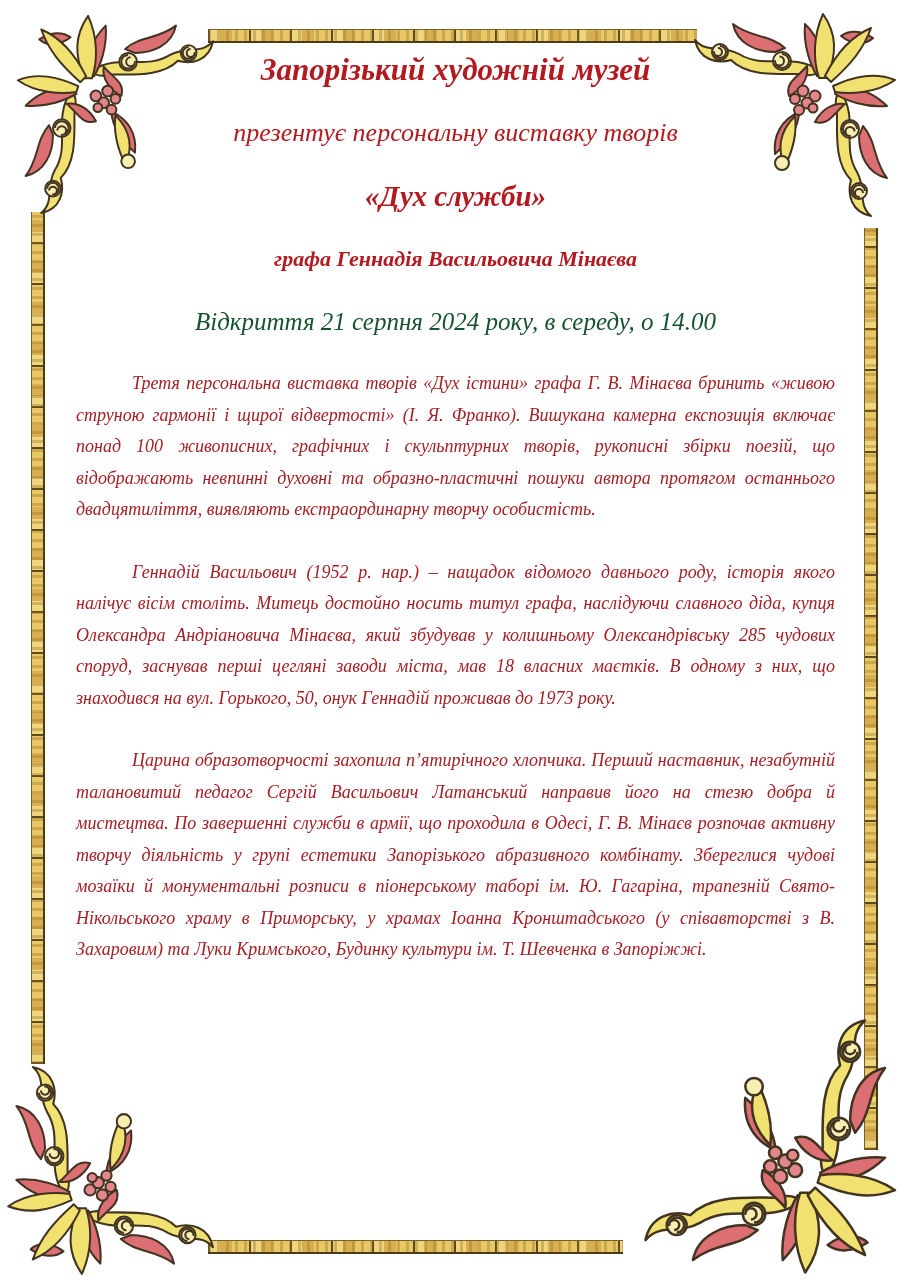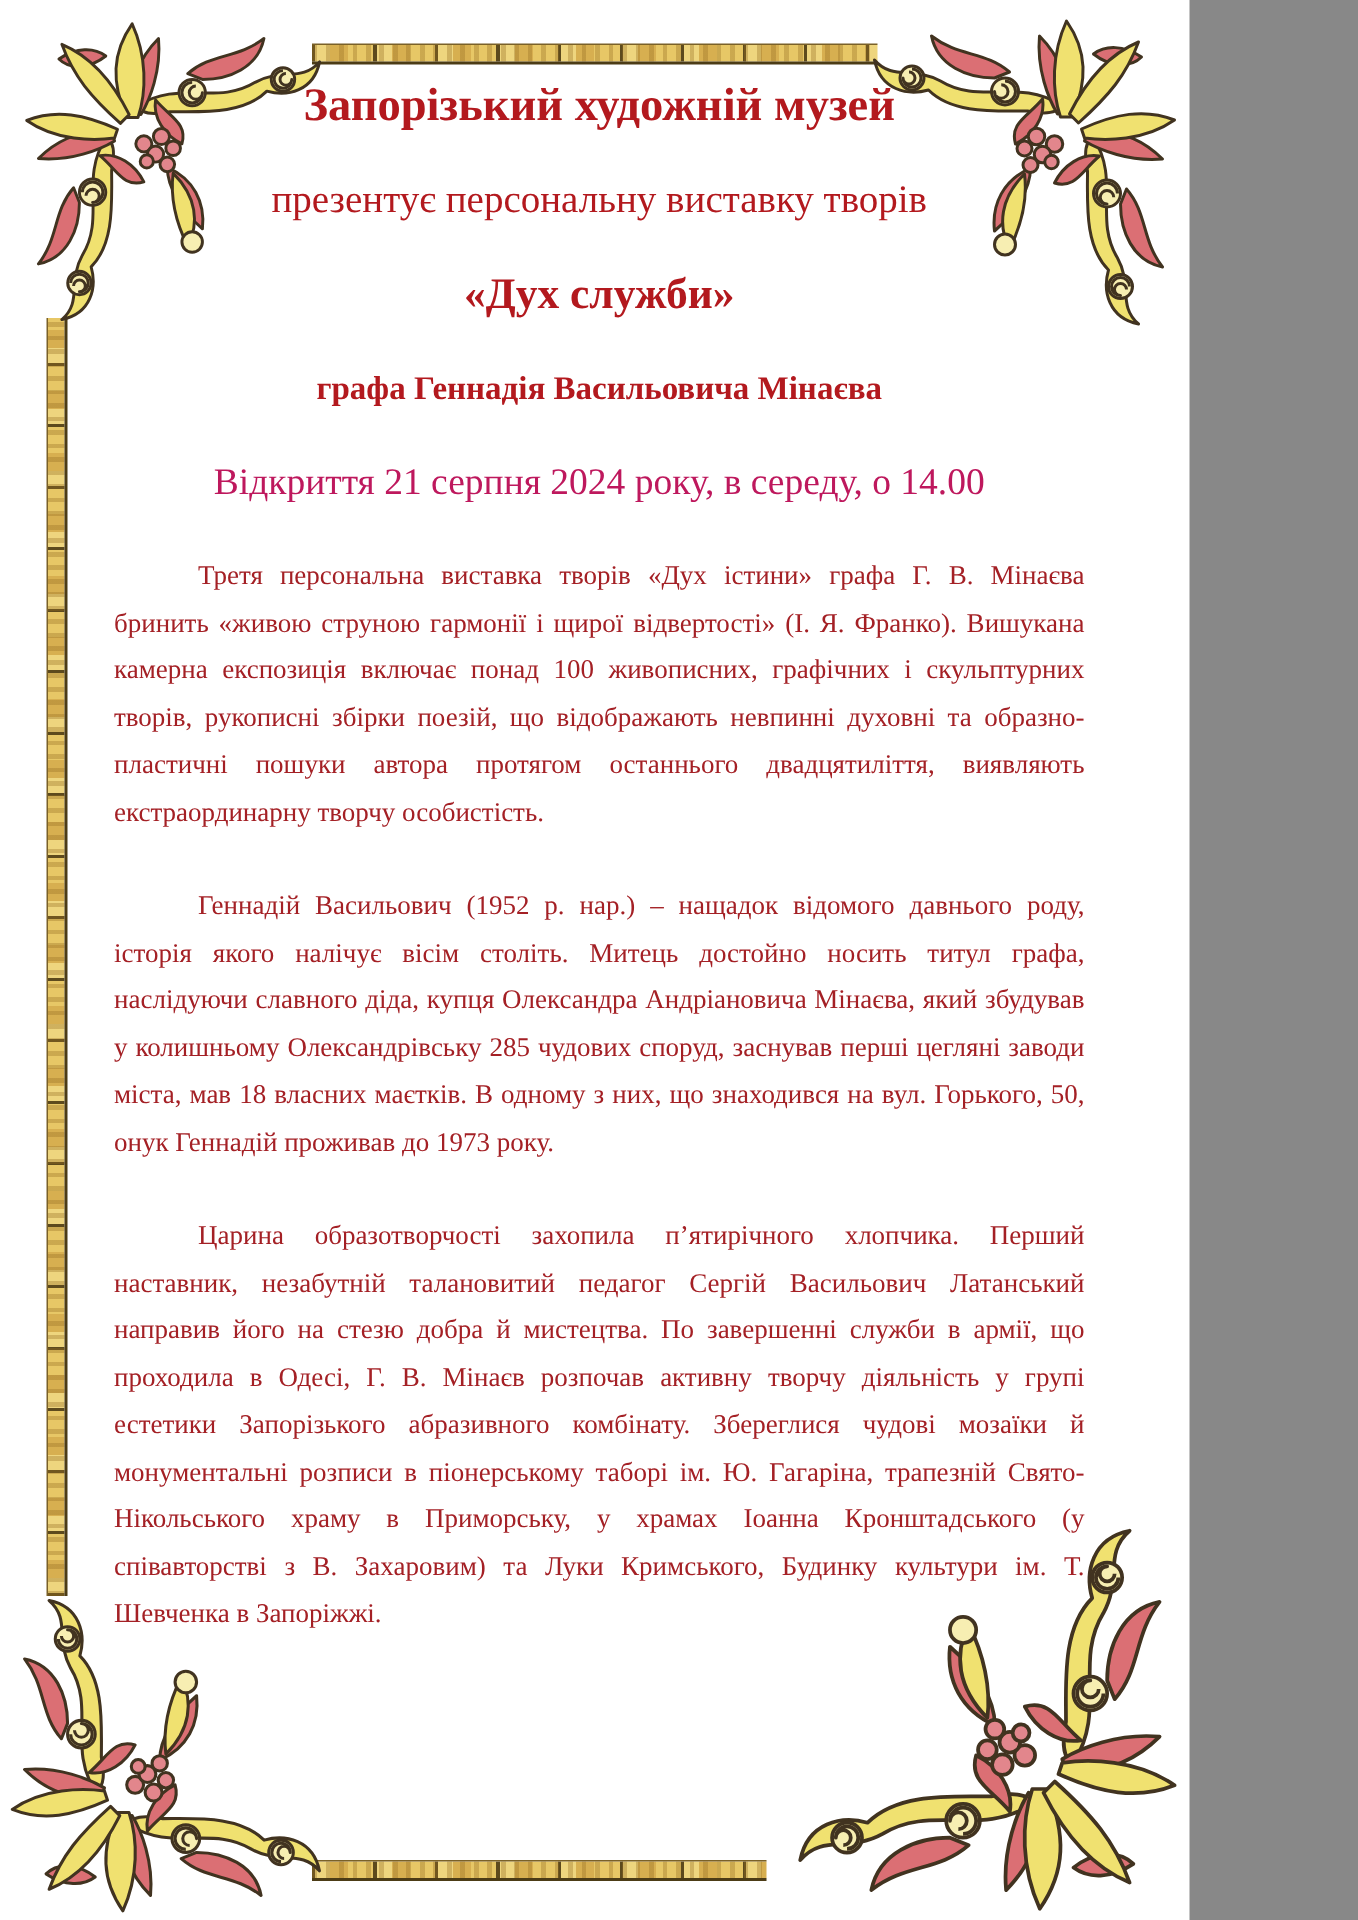--- a/index.html
+++ b/index.html
@@ -1,21 +1,22 @@
 <!DOCTYPE html>
 <html><head>
 <meta charset="utf-8">
 <style>
   html,body{margin:0;padding:0;background:#888;}
   .page{
     position:relative;
-    width:793px;height:1280px;
+    width:905px;height:1280px;
     background:#ffffff;
     overflow:hidden;
     font-family:"Liberation Serif","DejaVu Serif",serif;
+    font-style:italic;
   }
   
   .bar{position:absolute;}
   .bar-h{
     height:11px;
     background:
       repeating-linear-gradient(90deg, rgba(150,110,35,.35) 0 3px, rgba(255,255,255,0) 3px 9px),
       repeating-linear-gradient(90deg, #5d4a1d 0 2px, #eed57e 2px 12px, #d7af50 12px 24px, #e7c766 24px 41px);
     border-top:1px solid #7a6128;
     border-bottom:2px solid #4c3c16;
@@ -115,20 +116,20 @@
     </svg>
   <svg class="corner c-br" viewBox="0 0 210 210">
       <use href="#ornCorner"></use>
     </svg>
 
   <div class="content">
     <div class="hline h-museum" style="color:#b3191e">Запорізький художній музей</div>
     <div class="hline h-presents" style="color:#b3191e">презентує персональну виставку творів</div>
     <div class="hline h-title" style="color:#b3191e">«Дух служби»</div>
     <div class="hline h-artist" style="color:#b3191e">графа Геннадія Васильовича Мінаєва</div>
-    <div class="hline h-opening" style="color:#be185d">Відкриття 21 серпня 2024 року, в середу, о 14.00</div>
+    <div class="hline h-opening" style="color:#14532d">Відкриття 21 серпня 2024 року, в середу, о 14.00</div>
 
     <p style="color:#a42025">Третя персональна виставка творів «Дух істини» графа Г. В. Мінаєва бринить «живою струною гармонії і щирої відвертості» (І. Я. Франко). Вишукана камерна експозиція включає понад 100 живописних, графічних і скульптурних творів, рукописні збірки поезій, що відображають невпинні духовні та образно-пластичні пошуки автора протягом останнього двадцятиліття, виявляють екстраординарну творчу особистість.</p>
     <p style="color:#a42025">Геннадій Васильович (1952 р. нар.) – нащадок відомого давнього роду, історія якого налічує вісім століть. Митець достойно носить титул графа, наслідуючи славного діда, купця Олександра Андріановича Мінаєва, який збудував у колишньому Олександрівську 285 чудових споруд, заснував перші цегляні заводи міста, мав 18 власних маєтків. В одному з них, що знаходився на вул. Горького, 50, онук Геннадій проживав до 1973 року.</p>
     <p style="color:#a42025">Царина образотворчості захопила п’ятирічного хлопчика. Перший наставник, незабутній талановитий педагог Сергій Васильович Латанський направив його на стезю добра й мистецтва. По завершенні служби в армії, що проходила в Одесі, Г. В. Мінаєв розпочав активну творчу діяльність у групі естетики Запорізького абразивного комбінату. Збереглися чудові мозаїки й монументальні розписи в піонерському таборі ім. Ю. Гагаріна, трапезній Свято-Нікольського храму в Приморську, у храмах Іоанна Кронштадського (у співавторстві з В. Захаровим) та Луки Кримського, Будинку культури ім. Т. Шевченка в Запоріжжі.</p>
   </div>
 
 </div>
 
 </body></html>

